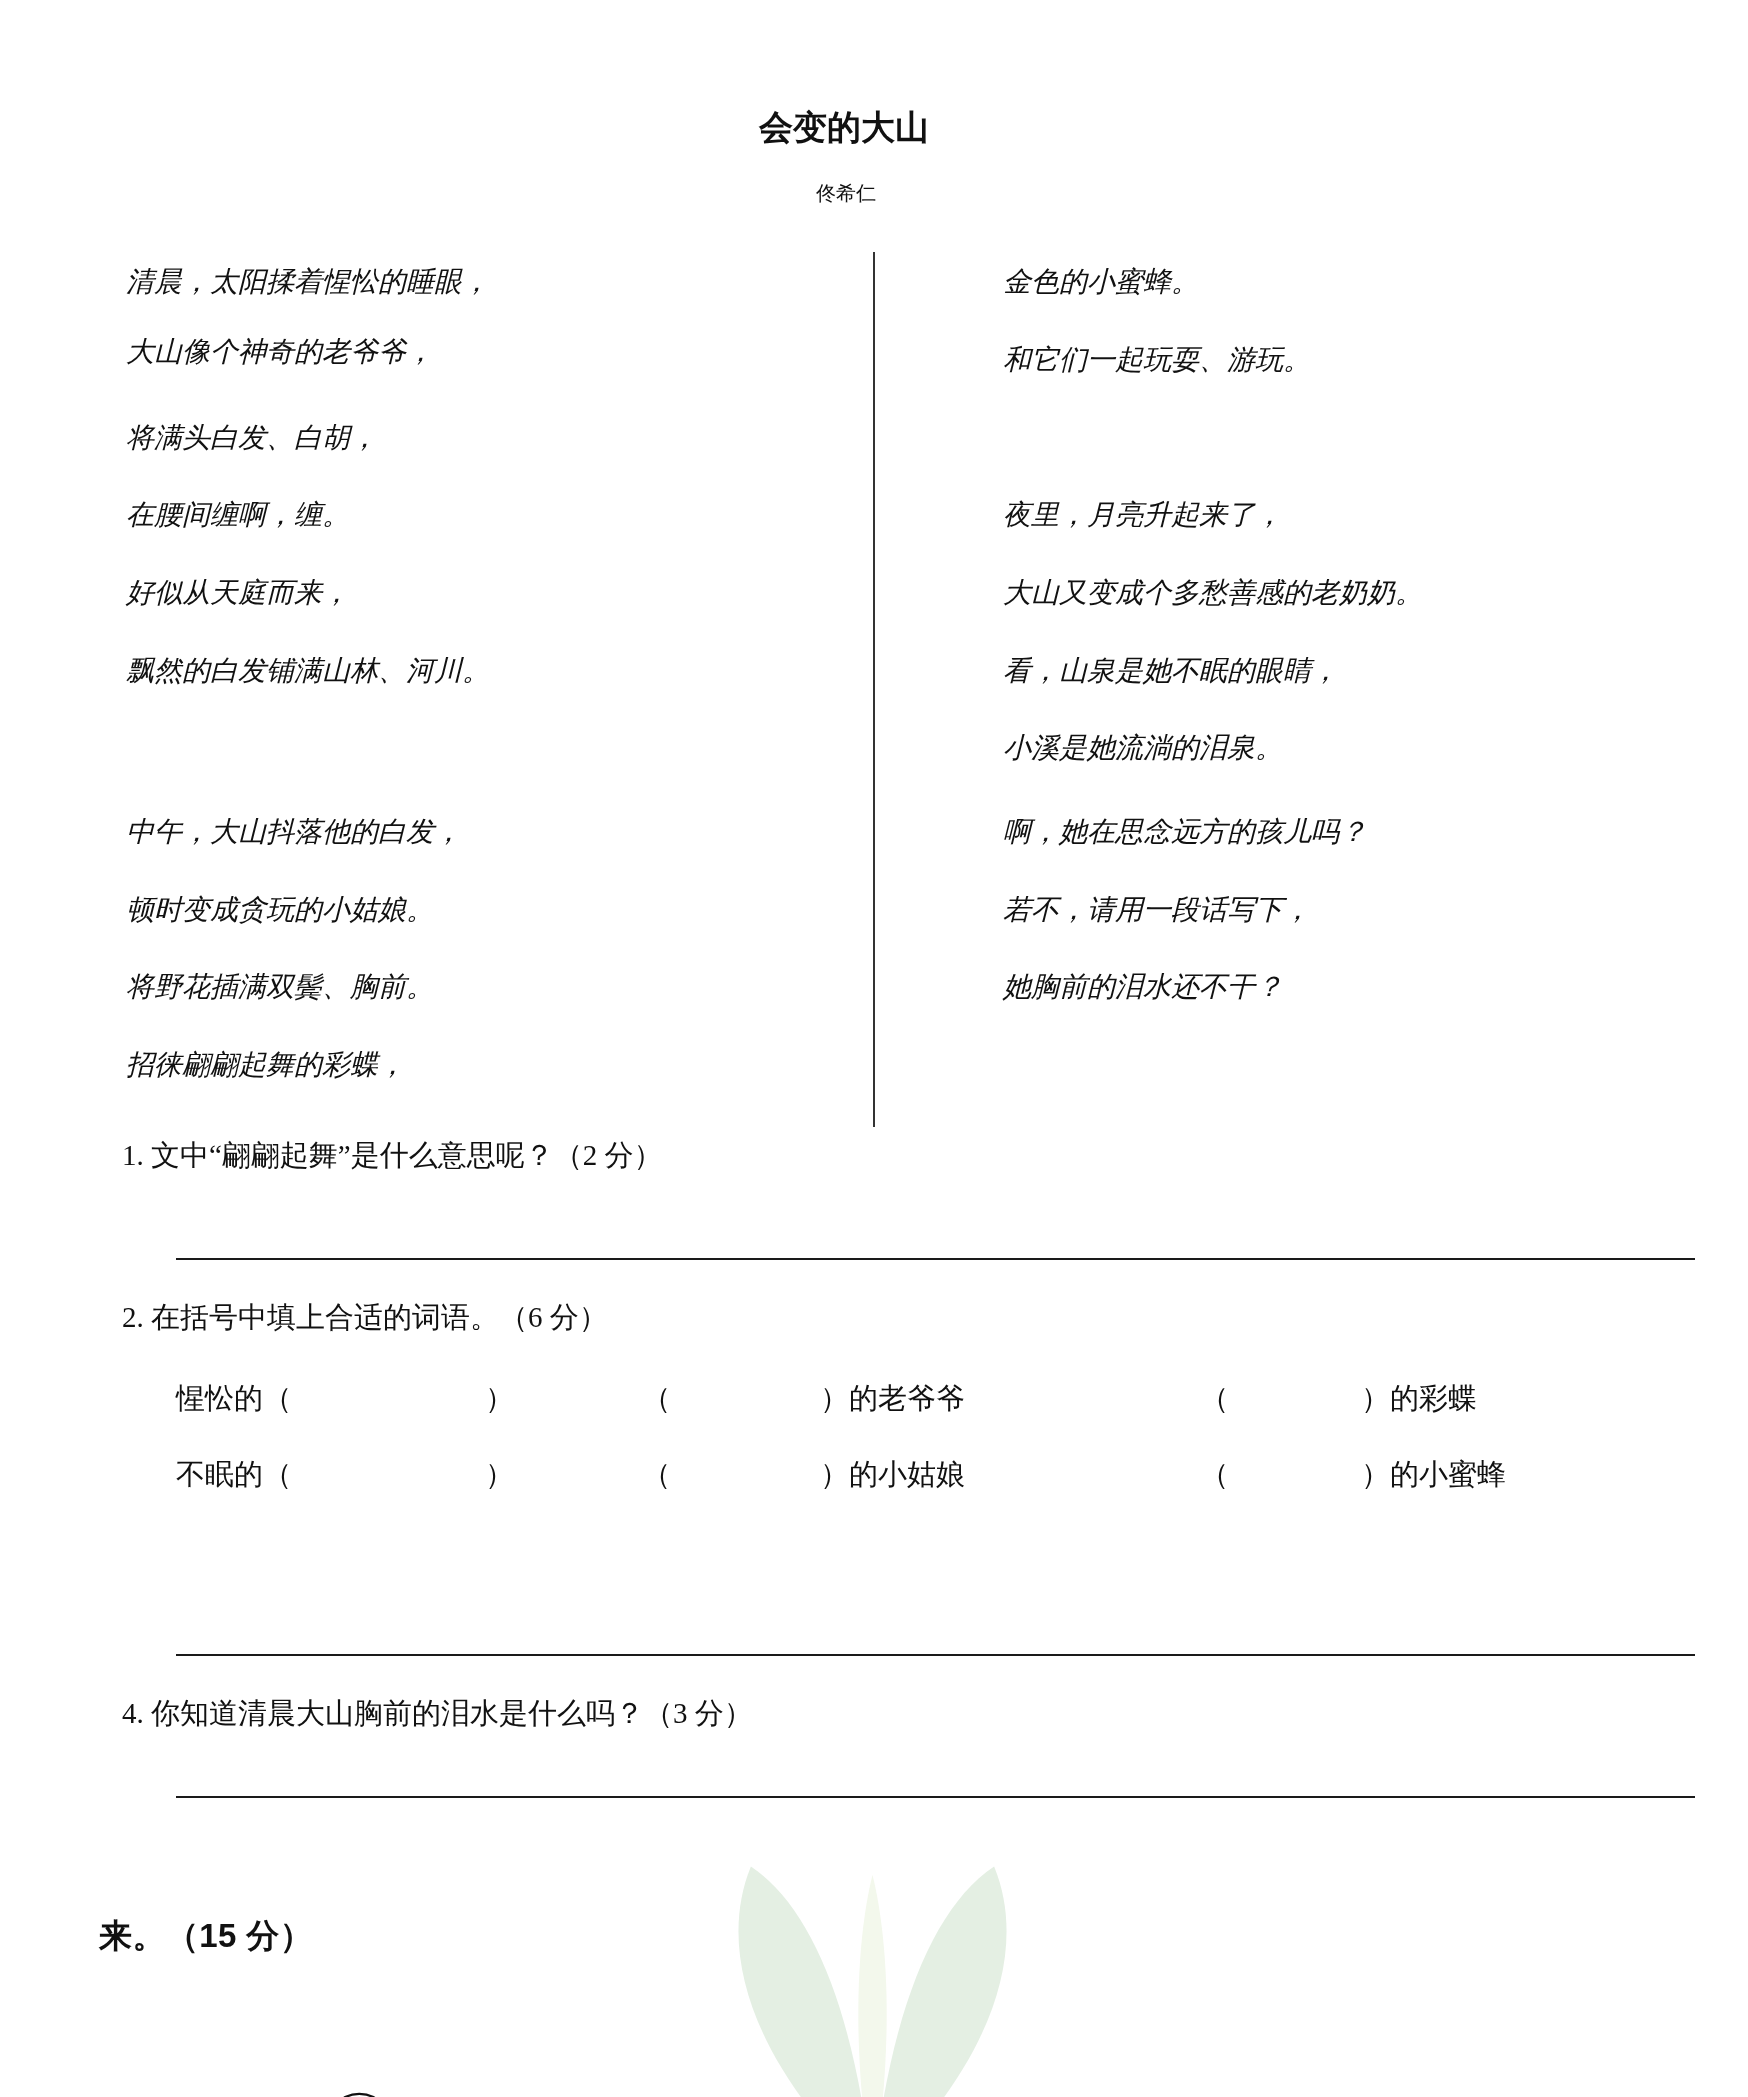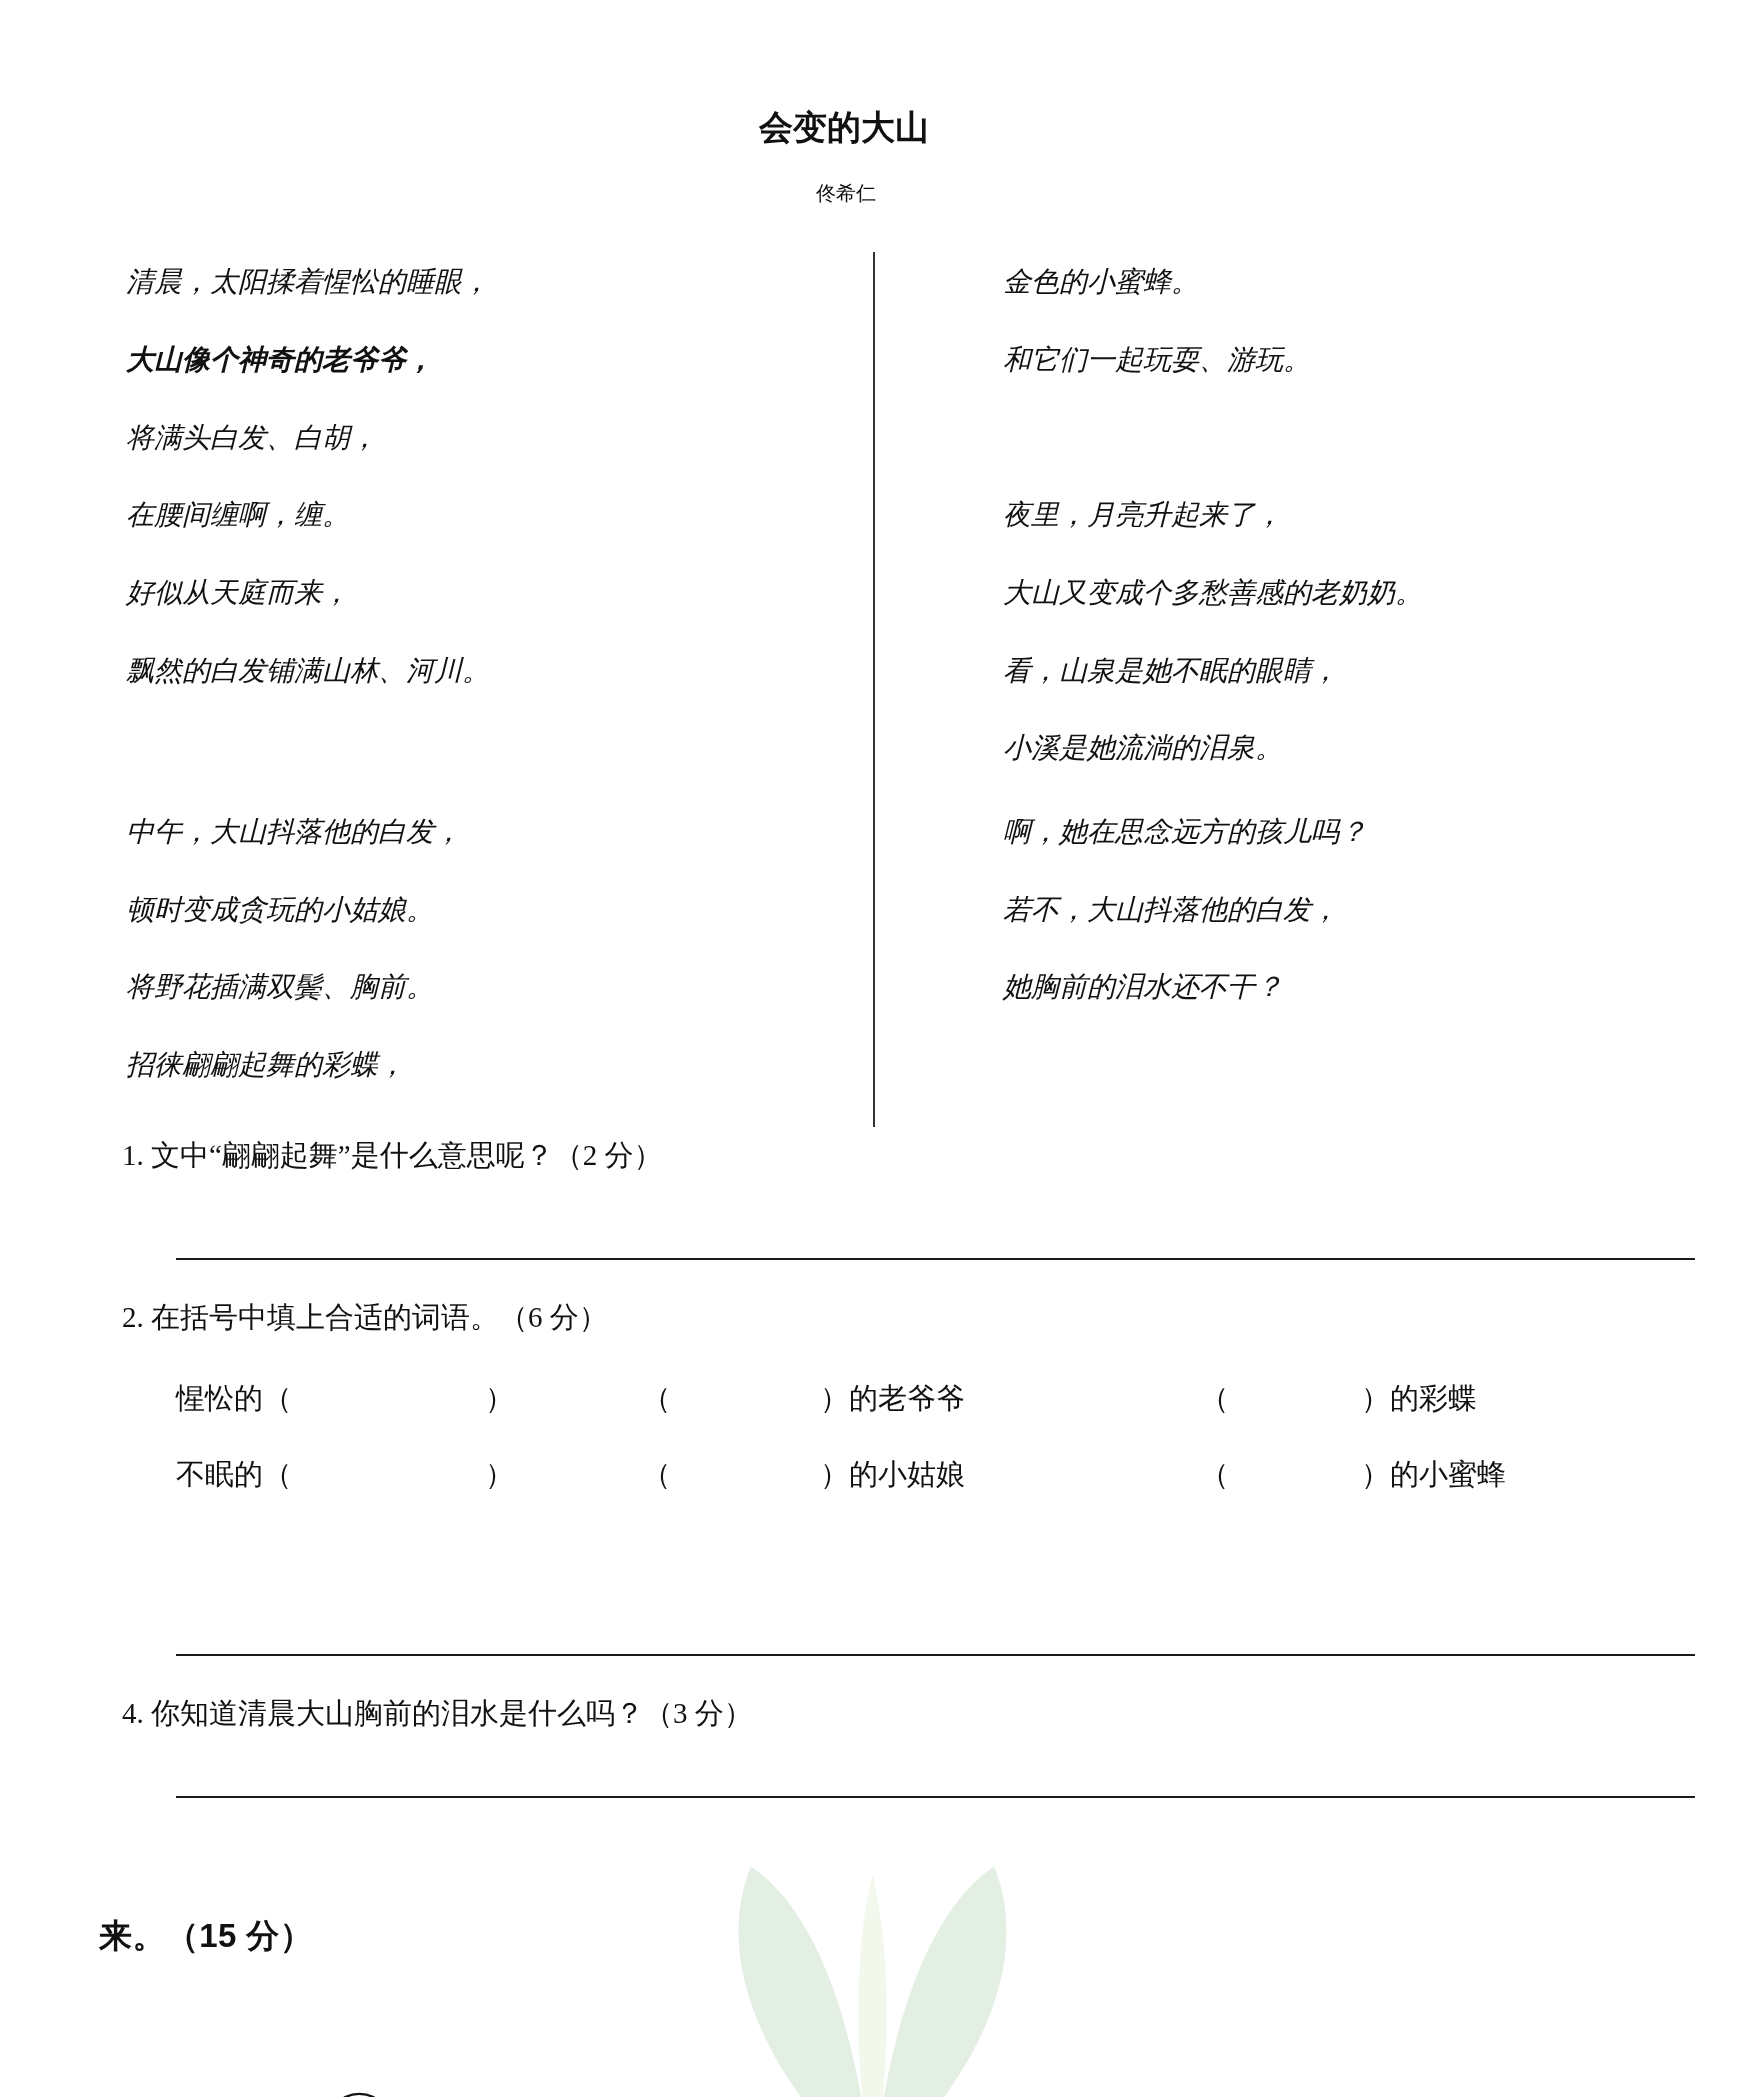--- a/index.html
+++ b/index.html
@@ -127,38 +127,38 @@
 
   </div>
 
 
   <div class="poem-title" style="left:759px; top:105px;">会变的大山</div>
   <div class="poem-author" style="left:816px; top:180px;">佟希仁</div>
 
   <div class="vrule" style="left:873px; top:252px; height:875px;"></div>
 
   <div class="poem-line" style="left:126px; top:268px;">清晨，太阳揉着惺忪的睡眼，</div>
-  <div class="poem-line" style="left:126px; top:346px;font-weight:bold;">大山像个神奇的老爷爷，</div>
+  <div class="poem-line" style="left:126px; top:338px;">大山像个神奇的老爷爷，</div>
   <div class="poem-line" style="left:126px; top:424px;">将满头白发、白胡，</div>
   <div class="poem-line" style="left:126px; top:501px;">在腰间缠啊，缠。</div>
   <div class="poem-line" style="left:126px; top:579px;">好似从天庭而来，</div>
   <div class="poem-line" style="left:126px; top:657px;">飘然的白发铺满山林、河川。</div>
   <div class="poem-line" style="left:126px; top:818px;">中午，大山抖落他的白发，</div>
   <div class="poem-line" style="left:126px; top:896px;">顿时变成贪玩的小姑娘。</div>
   <div class="poem-line" style="left:126px; top:973px;">将野花插满双鬓、胸前。</div>
   <div class="poem-line" style="left:126px; top:1051px;">招徕翩翩起舞的彩蝶，</div>
 
   <div class="poem-line" style="left:1003px; top:268px;">金色的小蜜蜂。</div>
   <div class="poem-line" style="left:1003px; top:346px;">和它们一起玩耍、游玩。</div>
   <div class="poem-line" style="left:1003px; top:501px;">夜里，月亮升起来了，</div>
   <div class="poem-line" style="left:1003px; top:579px;">大山又变成个多愁善感的老奶奶。</div>
   <div class="poem-line" style="left:1003px; top:657px;">看，山泉是她不眠的眼睛，</div>
   <div class="poem-line" style="left:1003px; top:734px;">小溪是她流淌的泪泉。</div>
   <div class="poem-line" style="left:1003px; top:818px;">啊，她在思念远方的孩儿吗？</div>
-  <div class="poem-line" style="left:1003px; top:896px;">若不，大山抖落他的白发，</div>
+  <div class="poem-line" style="left:1003px; top:896px;">若不，请用一段话写下，</div>
   <div class="poem-line" style="left:1003px; top:973px;">她胸前的泪水还不干？</div>
 
   <div class="q-text" style="left:122px; top:1141px;">1. 文中“翩翩起舞”是什么意思呢？（2 分）</div>
   <div class="hrule" style="left:176px; top:1258px; width:1519px;"></div>
 
   <div class="q-text" style="left:122px; top:1303px;">2. 在括号中填上合适的词语。（6 分）</div>
 
   <div class="blank-cell" style="left:176px; top:1384px;">惺忪的（</div>
   <div class="blank-cell" style="left:485px; top:1384px;">）</div>
   <div class="blank-cell" style="left:642px; top:1384px;">（</div>

